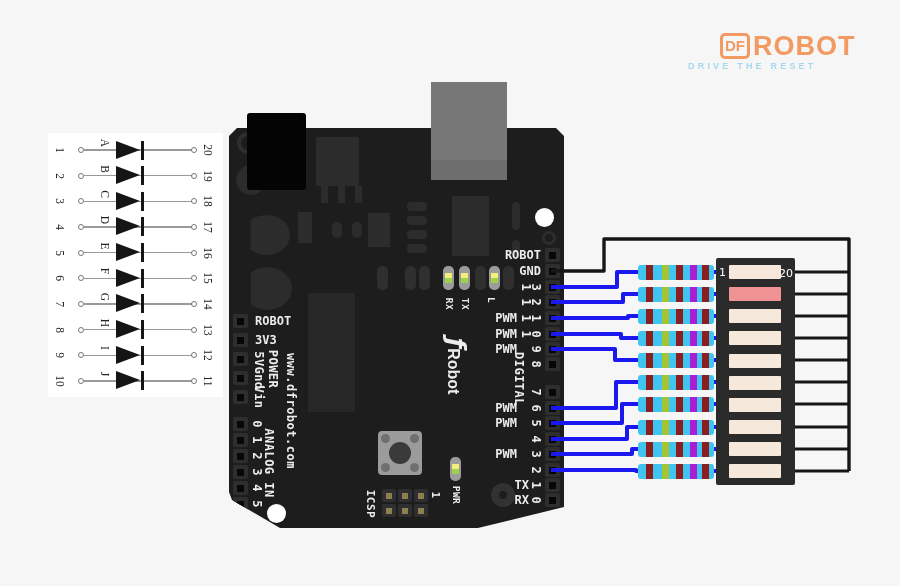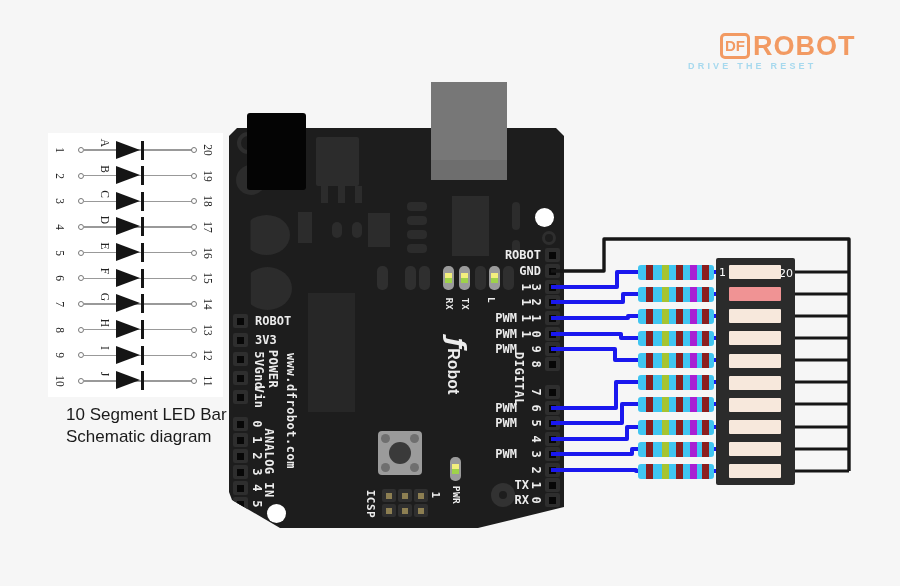--- a/index.html
+++ b/index.html
@@ -140,24 +140,20 @@
       <div class="rot sch-num" style="left: 160px; top: 222.28px;">12</div>
       <div class="rot sch-num" style="left: 12px; top: 247.94px;">10</div>
       <div class="sch-dot" style="left: 30px; top: 244.94px;"></div>
       <div class="sch-line" style="left: 35px; top: 247.34px; width: 109px;"></div>
       <div class="rot sch-letter" style="left: 57px; top: 240.94px;">J</div>
       <div class="sch-tri" style="left: 68px; top: 238.44px;"></div>
       <div class="sch-bar" style="left: 92.5px; top: 238.44px;"></div>
       <div class="sch-dot" style="left: 143px; top: 244.94px;"></div>
       <div class="rot sch-num" style="left: 160px; top: 247.94px;">11</div>
     </div>
-  <div class="sch-cap">
-    <div>10 Segment LED Bar</div>
-    <div>Schematic diagram</div>
-  </div>
 
   <div class="board" id="board">
 
     <div class="ring" style="left:8px;top:4px;width:14px;height:14px;"></div>
     <div class="comp" style="left:7px;top:37px;width:30px;height:30px;border-radius:50%;"></div>
     <div class="comp" style="left:87px;top:9px;width:43px;height:49px;border-radius:2px;"></div>
     <div class="comp" style="left:92px;top:58px;width:7px;height:17px;"></div>
     <div class="comp" style="left:109px;top:58px;width:7px;height:17px;"></div>
     <div class="comp" style="left:126px;top:58px;width:7px;height:17px;"></div>
     <div class="comp" style="left:14px;top:87px;width:47px;height:40px;border-radius:50%;clip-path:inset(0 0 0 16%);"></div>

